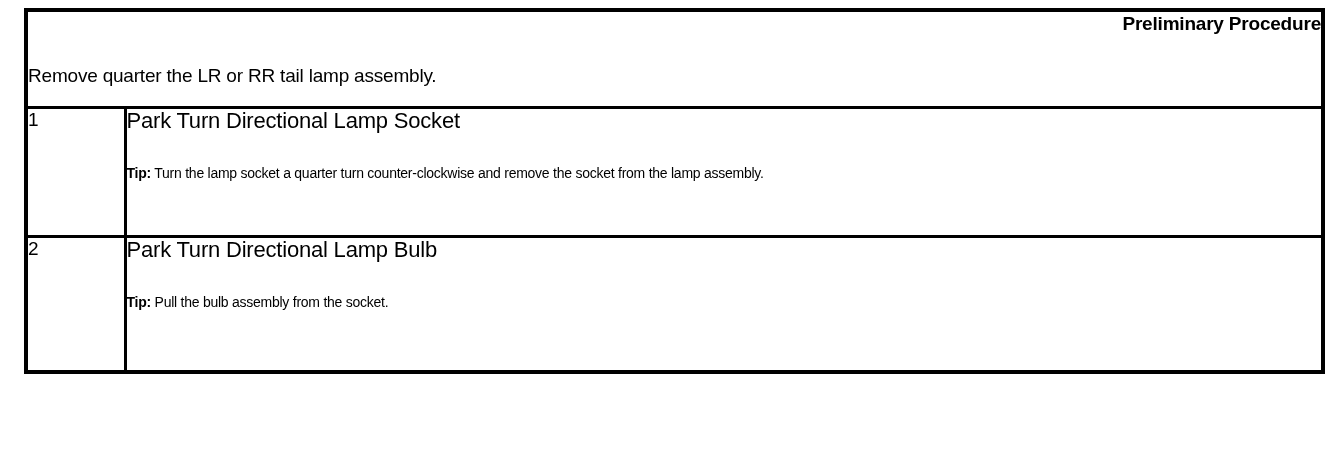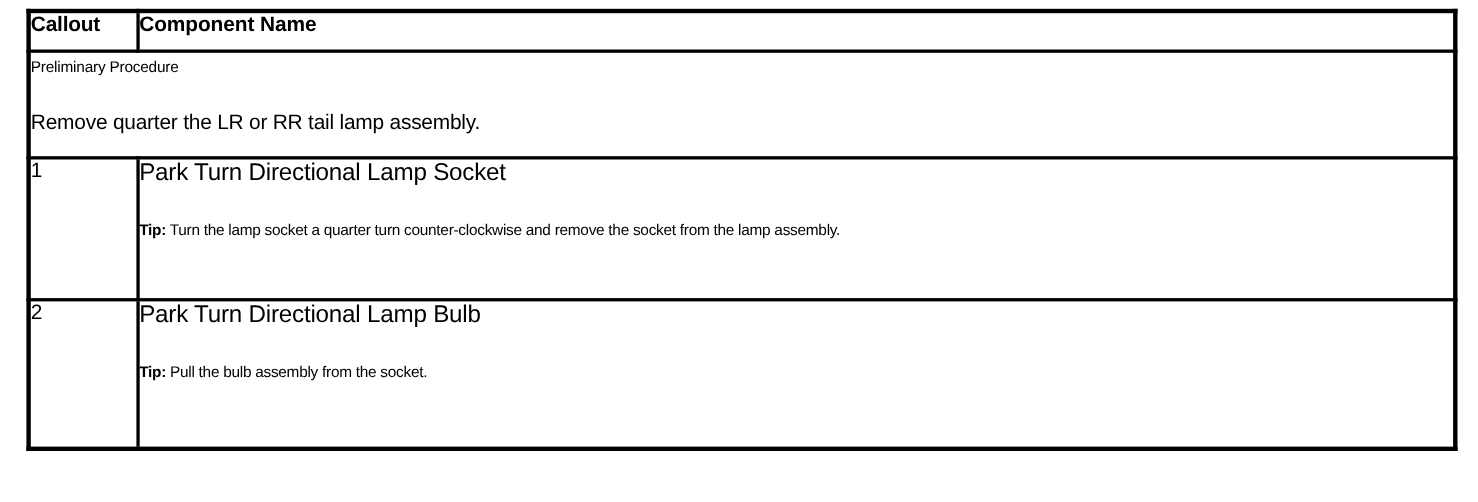--- a/index.html
+++ b/index.html
@@ -77,24 +77,25 @@
     white-space: nowrap;
   }
 
   
   .prelim-cell {
     padding: 6px 6px 8px 7px;
     height: 94px;
     vertical-align: top;
   }
   .prelim-title {
-    font-weight: normal;
-    font-size: 14px;
+    font-weight: bold;
+    font-size: 19px;
     line-height: 24px;
     letter-spacing: -0.2px;
+    text-align: right;
   }
   .prelim-spacer {
     height: 28px;
   }
   .prelim-body {
     font-size: 19px;
     line-height: 24px;
     letter-spacing: -0.2px;
   }
 
@@ -134,28 +135,20 @@
 
 <div id="page">
 
   <table class="proc-table">
     <colgroup>
       <col class="c-callout">
       <col class="c-name">
     </colgroup>
     <tbody>
 
-      <tr>
-        <th class="hdr-callout">
-          <div class="txt">Callout</div>
-        </th>
-        <th class="hdr-name">
-          <div class="txt">Component Name</div>
-        </th>
-      </tr>
 
       <tr>
         <td class="prelim-cell" colspan="2">
           <div class="prelim-title">Preliminary Procedure</div>
           <div class="prelim-spacer"></div>
           <div class="prelim-body">Remove quarter the LR or RR tail lamp assembly.</div>
         </td>
       </tr>
 
       <tr class="row-1">

